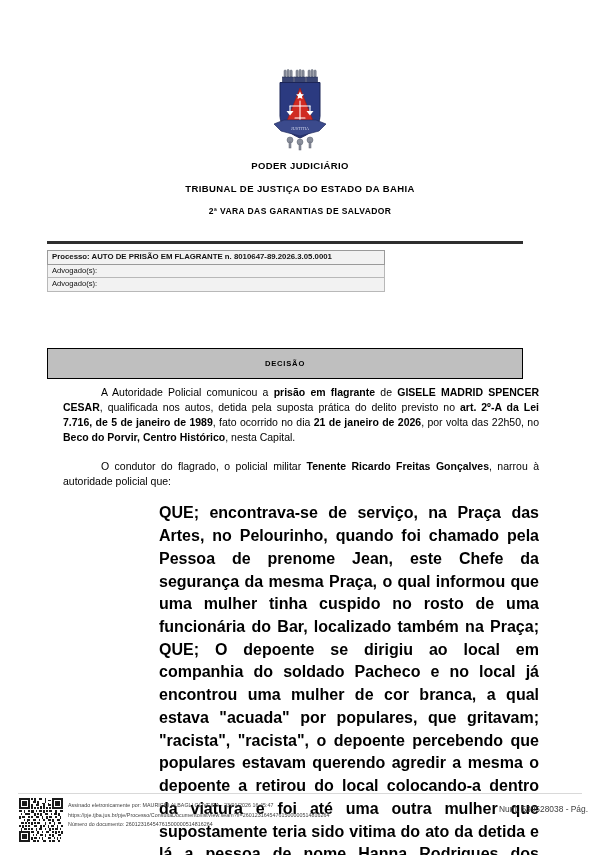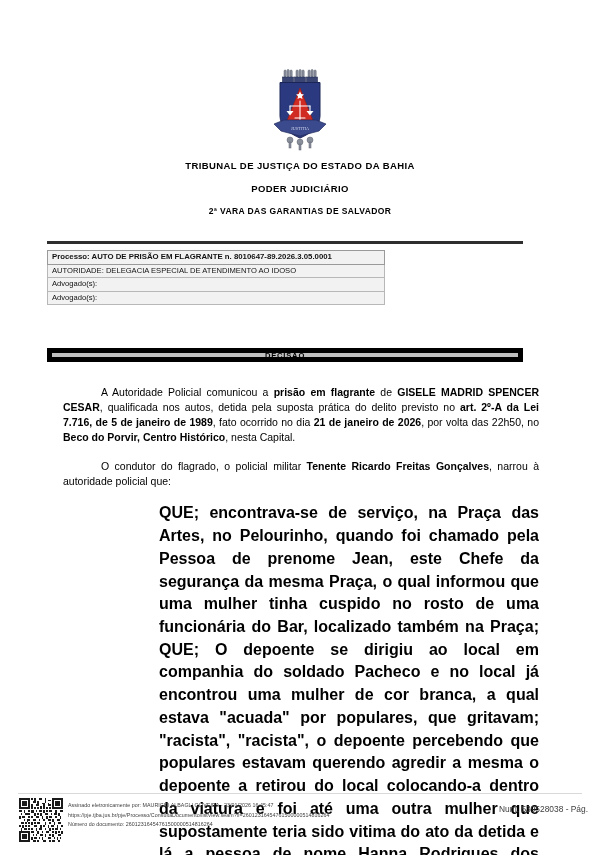--- a/index.html
+++ b/index.html
@@ -86,23 +86,23 @@
   }
   .proc-table td .lbl { font-weight: normal; margin-top: 48px; }
   .proc-table tr:first-child td .lbl { font-weight: bold; }
 
   
   .decisao-bar {
     position: absolute;
     left: 47px;
     top: 348px;
     width: 476px;
-    height: 14px;
+    height: 31px;
     background: #bfbfbf;
-    border: 5px solid #000000;
+    border: 1px solid #000000;
     box-sizing: border-box;
     display: flex;
     align-items: center;
     justify-content: center;
   }
   .decisao-bar span {
     font-size: 7.6px;
     font-weight: bold;
     letter-spacing: 0.8px;
     color: #000;
@@ -234,34 +234,31 @@
         <circle cx="28" cy="74" r="3"></circle>
         <circle cx="38" cy="72" r="3"></circle>
         <rect x="17" y="74" width="2" height="6"></rect>
         <rect x="27" y="76" width="2" height="6"></rect>
         <rect x="37" y="74" width="2" height="6"></rect>
       </g>
     </svg>
   </div>
 
   <div class="header">
+    <div class="header-line hl-1">PODER JUDICIÁRIO</div>
     <div class="header-line hl-2">TRIBUNAL  DE JUSTIÇA DO ESTADO DA BAHIA</div>
-    <div class="header-line hl-1">PODER JUDICIÁRIO</div>
     <div class="header-line hl-3">2ª VARA DAS GARANTIAS DE SALVADOR</div>
   </div>
 
   <div class="top-rule"></div>
 
   <table class="proc-table">
     <tbody>
         <tr>
           <td><span class="lbl">Processo:</span><span> AUTO DE PRISÃO EM FLAGRANTE n. 8010647-89.2026.3.05.0001</span></td>
-        </tr>
-        <tr>
-          <td><span class="lbl">AUTORIDADE:</span><span> DELEGACIA ESPECIAL DE ATENDIMENTO AO IDOSO</span></td>
         </tr>
         <tr>
           <td><span class="lbl">Advogado(s):</span></td>
         </tr>
         <tr>
           <td><span class="lbl">Advogado(s):</span></td>
         </tr>
       </tbody>
   </table>
 

